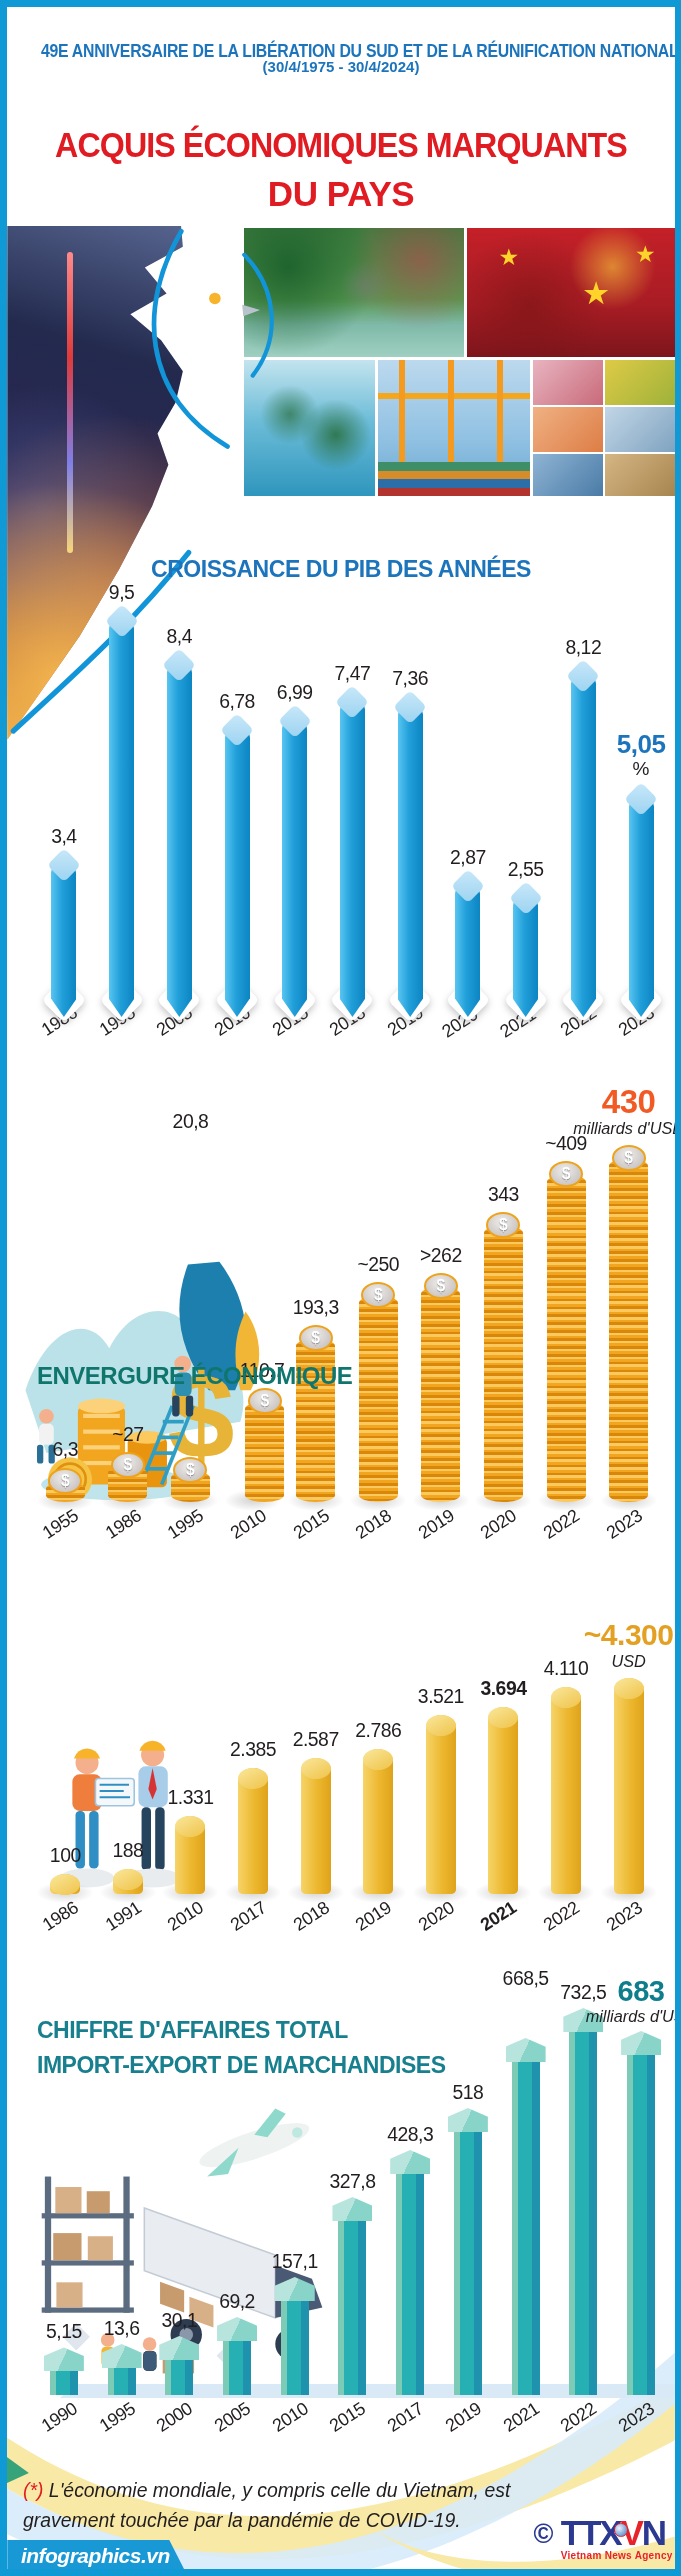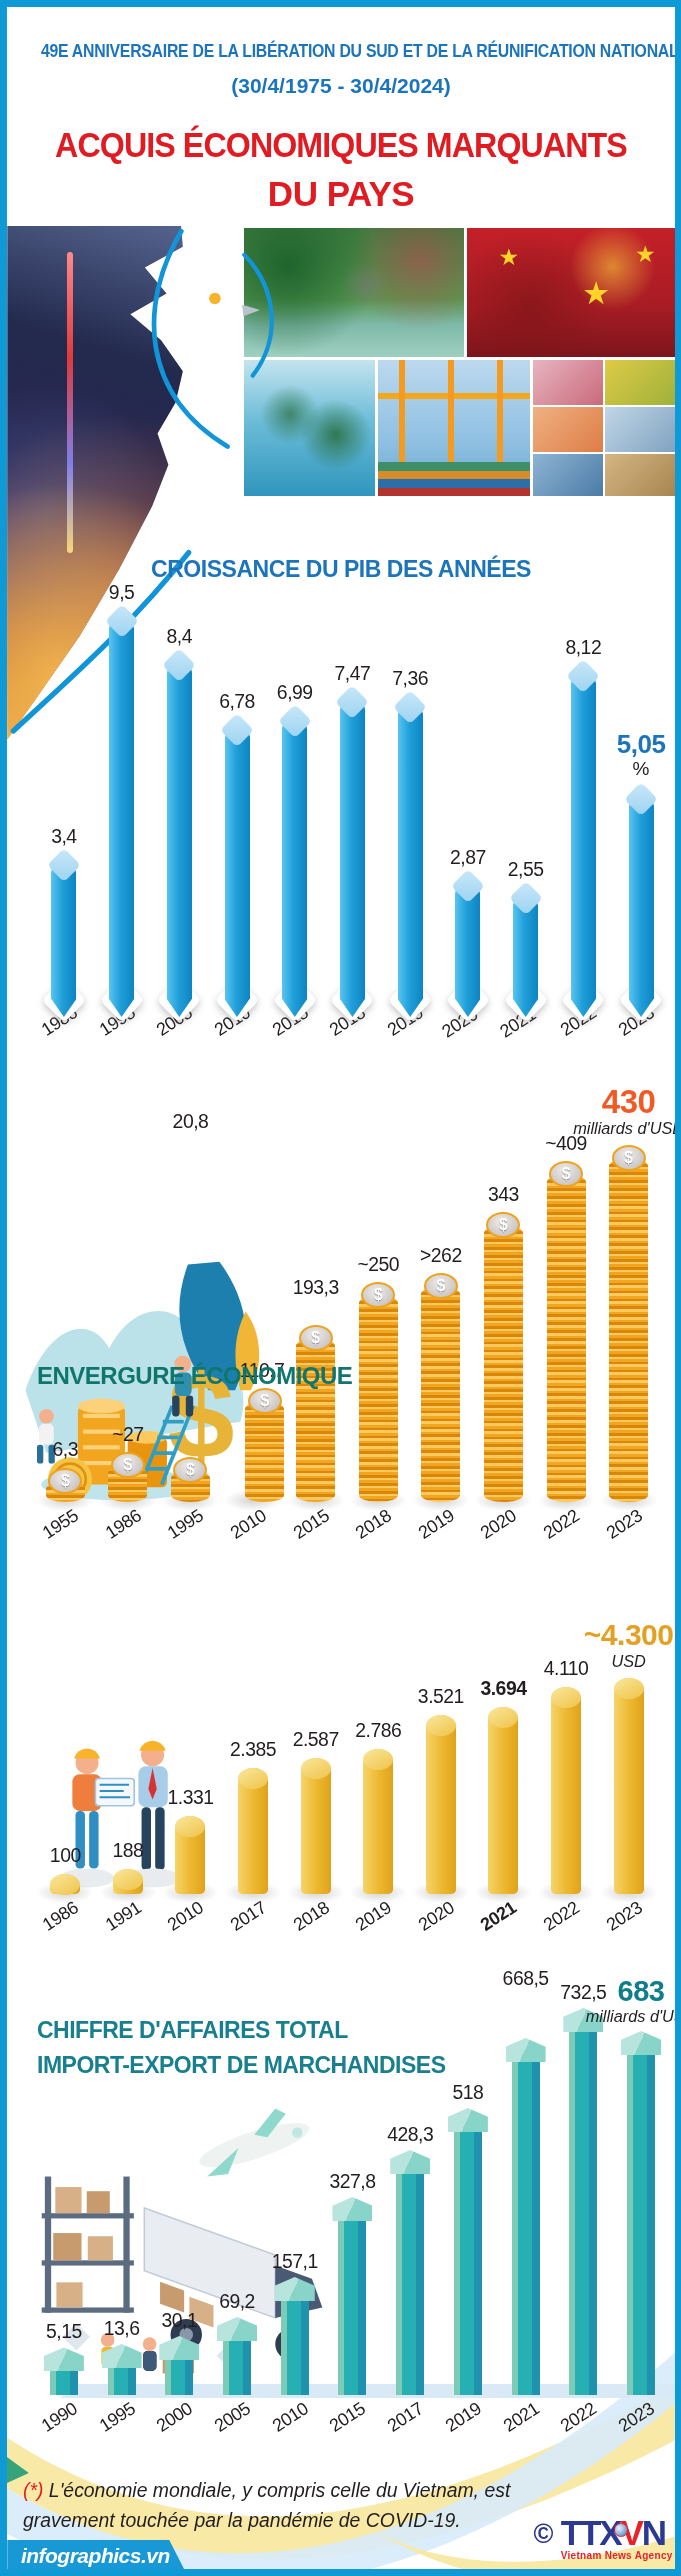--- a/index.html
+++ b/index.html
@@ -7,21 +7,21 @@
   #page{position:relative;width:682px;height:2576px;background:#fff;margin:0 auto;overflow:hidden;}
   
   .frame{position:absolute;background:#0f9ad6;z-index:40;}
   .frame.top{left:0;top:0;width:100%;height:7.3px;}
   .frame.bottom{left:0;bottom:0;width:100%;height:7.3px;}
   .frame.left{left:0;top:0;width:7.3px;height:100%;}
   .frame.right{right:0;top:0;width:7.3px;height:100%;}
   
   .hline{position:absolute;width:100%;text-align:center;color:#1c75bc;font-weight:bold;white-space:nowrap;z-index:5;}
   #h1{top:41px;font-size:18px;transform:scaleX(.88);letter-spacing:-0.3px;}
-  #h2{top:74px;font-size:21px;}
+  #h2{top:58px;font-size:15px;}
   .rtitle{position:absolute;width:100%;text-align:center;color:#e01b22;font-weight:bold;white-space:nowrap;z-index:5;}
   #t1{top:125px;font-size:35px;transform:scaleX(.92);letter-spacing:-1px;}
   #t2{top:174px;font-size:35px;letter-spacing:-0.5px;}
   
   .photo{position:absolute;z-index:2;}
   #city{left:7.3px;top:226px;width:181px;height:519px;
     background:
       radial-gradient(circle at 30% 88%, rgba(250,190,80,.9), rgba(250,190,80,0) 42%),
       radial-gradient(circle at 60% 72%, rgba(235,130,60,.55), rgba(235,130,60,0) 48%),
       radial-gradient(circle at 20% 55%, rgba(90,110,170,.5), rgba(90,110,170,0) 40%),
@@ -268,21 +268,21 @@
         <div class="yr">1995</div>
       </div>
       <div class="col" style="width: 10%; align-items: flex-end;">
         <div class="val v2">110,7</div>
         <div class="bar bar2" style="height: 100px;">
           <div class="coin">$</div>
         </div>
         <div class="b2"></div>
         <div class="yr">2010</div>
       </div>
-      <div class="col" style="width: 10%; gap: 20px;">
+      <div class="col" style="width: 10%;">
         <div class="val v2">193,3</div>
         <div class="bar bar2" style="height: 163px;">
           <div class="coin">$</div>
         </div>
         <div class="b2"></div>
         <div class="yr">2015</div>
       </div>
       <div class="col" style="width: 10%;">
         <div class="val v2">~250</div>
         <div class="bar bar2" style="height: 206px;">

